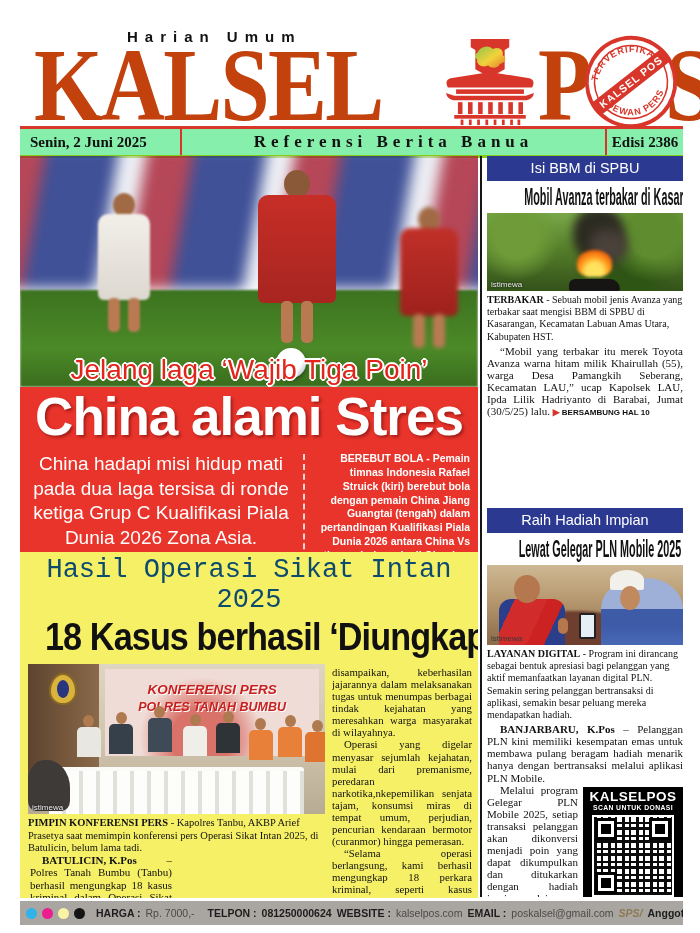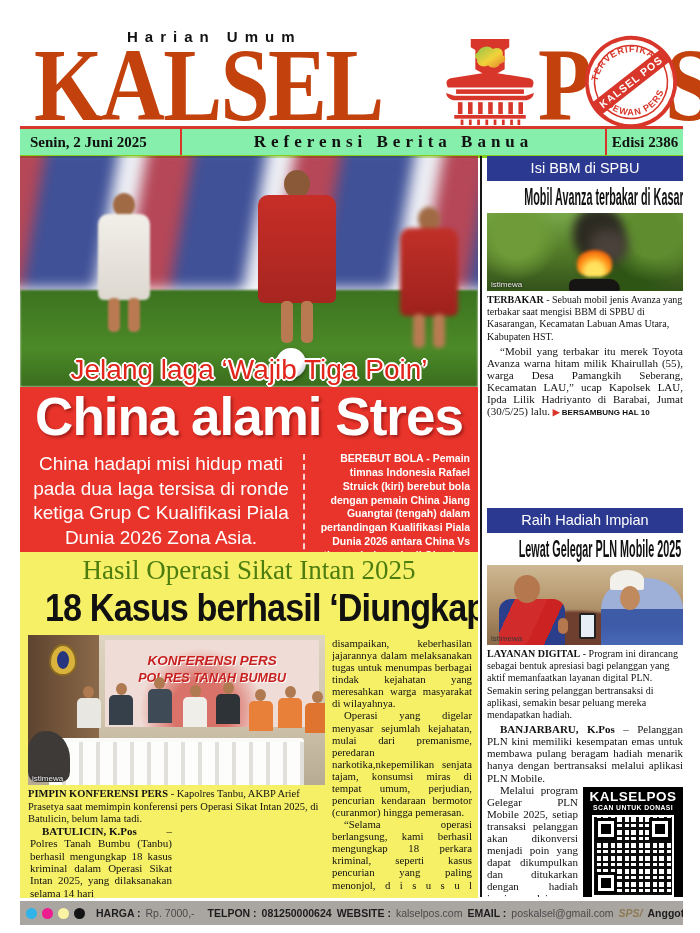--- a/index.html
+++ b/index.html
@@ -68,21 +68,21 @@
   .red-divider{border-left:2px dashed rgba(255,255,255,.8);margin:2px 9px;}
   .main-caption{flex:1;font-family:"Liberation Sans",sans-serif;font-weight:bold;font-size:10.5px;
      line-height:1.32;text-align:right;}
   .red-continued{text-align:center;font-family:"Liberation Sans",sans-serif;font-weight:bold;
      font-size:17px;margin-top:3px;letter-spacing:.5px;}
   .arr-outline{font-size:15px;position:relative;top:-1px;margin-right:4px;}
 
   
   .yellow-block{position:absolute;left:20px;top:552px;width:458px;height:346px;background:#F6F066;
       overflow:hidden;}
-  .y-kicker{text-align:center;font-family:Liberation Serif, serif;font-size:27px;margin-top:3px;color:#4d7c0f;}
+  .y-kicker{text-align:center;font-family:Liberation Mono, monospace;font-size:27px;margin-top:3px;color:#0c4a6e;}
   .y-headline{text-align:center;margin-top:1px;}
   .y-headline span{display:inline-block;font-family:"Liberation Sans",sans-serif;font-weight:bold;
       font-size:38px;letter-spacing:-1px;transform:scaleX(.9);transform-origin:center;white-space:nowrap;}
   .y-grid{position:relative;margin-top:5px;height:262px;}
   .pc-photo{position:absolute;left:8px;top:0;width:297px;height:150px;overflow:hidden;
       background:linear-gradient(180deg,#ded5c2 0%,#cfc3ab 55%,#b7ab93 100%);}
   .pc-wall{position:absolute;left:0;top:0;width:24%;height:78%;
       background:linear-gradient(90deg,#5d4430,#7a5a3e 60%,#8a6a4a);}
   .pc-emblem{position:absolute;left:7%;top:6%;width:24px;height:28px;background:#d9b33c;
       border-radius:50% 50% 50% 50%/58% 58% 42% 42%;border:2px solid #8a6a22;}

